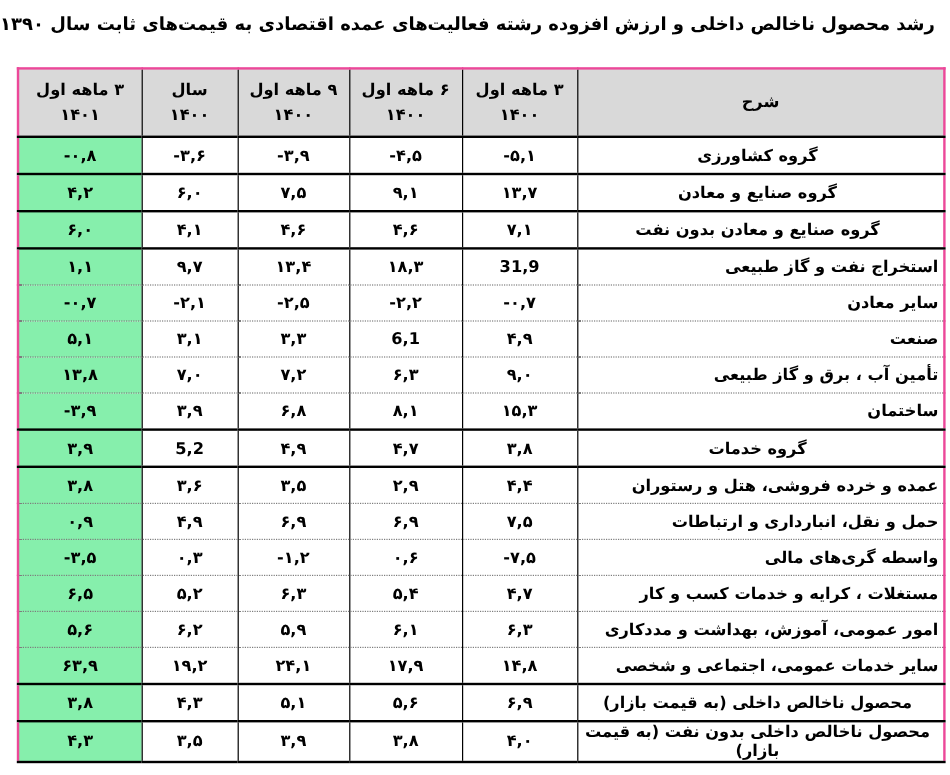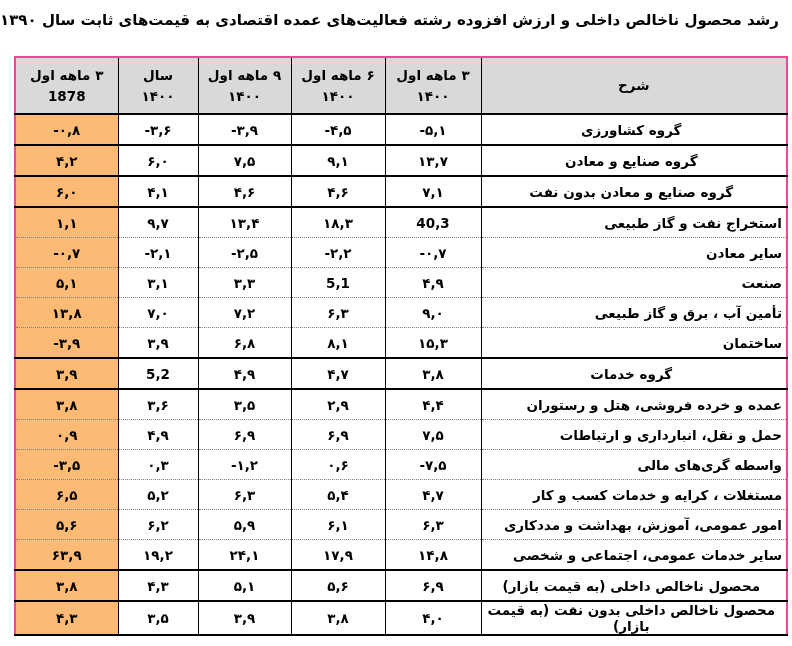--- a/index.html
+++ b/index.html
@@ -46,21 +46,21 @@
     border-left:1px solid #000;
     border-right:1px solid #000;
     height:29px;
     font-weight:bold;
     font-size:13.5px;
     vertical-align:middle;
     padding:0 4px;
     background:#fff;
   }
   td.value { direction:ltr; text-align:center; }
-  td.highlight { background:#fdba74; }
+  td.highlight { background:#86efac; }
   td.label-right { text-align:center; padding-right:9px; }
   td.label-center { text-align:right; }
   tr.sep-solid td { border-bottom:2px solid #000; }
   tr.sep-dotted td { border-bottom:1px dotted #7d7d7d; }
 </style>
 </head>
 <body>
 
 <div class="title">رشد محصول ناخالص داخلی و ارزش افزوده رشته فعالیت‌های عمده اقتصادی به قیمت‌های ثابت سال ۱۳۹۰(درصد)</div>
 
@@ -89,21 +89,21 @@
       <th>
         <div class="hline">۹ ماهه اول</div>
         <div class="hline">۱۴۰۰</div>
       </th>
       <th>
         <div class="hline">سال</div>
         <div class="hline">۱۴۰۰</div>
       </th>
       <th>
         <div class="hline">۳ ماهه اول</div>
-        <div class="hline">1878</div>
+        <div class="hline">۱۴۰۱</div>
       </th>
     </tr>
   </thead>
   <tbody>
       <tr class="sep-solid">
         <td class="label-right">گروه کشاورزی</td>
         <td class="value">-۵,۱</td>
         <td class="value">-۴,۵</td>
         <td class="value">-۳,۹</td>
         <td class="value">-۳,۶</td>
@@ -120,38 +120,38 @@
       <tr class="sep-solid">
         <td class="label-right">گروه صنایع و معادن بدون نفت</td>
         <td class="value">۷,۱</td>
         <td class="value">۴,۶</td>
         <td class="value">۴,۶</td>
         <td class="value">۴,۱</td>
         <td class="value highlight">۶,۰</td>
       </tr>
       <tr class="sep-dotted">
         <td class="label-center">استخراج نفت و گاز طبیعی</td>
-        <td class="value">40,3</td>
+        <td class="value">31,9</td>
         <td class="value">۱۸,۳</td>
         <td class="value">۱۳,۴</td>
         <td class="value">۹,۷</td>
         <td class="value highlight">۱,۱</td>
       </tr>
       <tr class="sep-dotted">
         <td class="label-center">سایر معادن</td>
         <td class="value">-۰,۷</td>
         <td class="value">-۲,۲</td>
         <td class="value">-۲,۵</td>
         <td class="value">-۲,۱</td>
         <td class="value highlight">-۰,۷</td>
       </tr>
       <tr class="sep-dotted">
         <td class="label-center">صنعت</td>
         <td class="value">۴,۹</td>
-        <td class="value">5,1</td>
+        <td class="value">6,1</td>
         <td class="value">۳,۳</td>
         <td class="value">۳,۱</td>
         <td class="value highlight">۵,۱</td>
       </tr>
       <tr class="sep-dotted">
         <td class="label-center">تأمین آب ، برق و گاز طبیعی</td>
         <td class="value">۹,۰</td>
         <td class="value">۶,۳</td>
         <td class="value">۷,۲</td>
         <td class="value">۷,۰</td>

